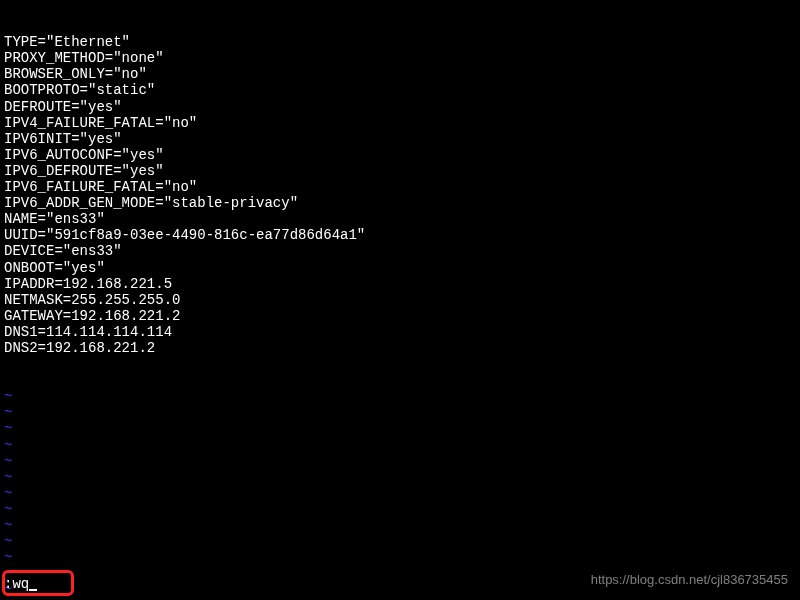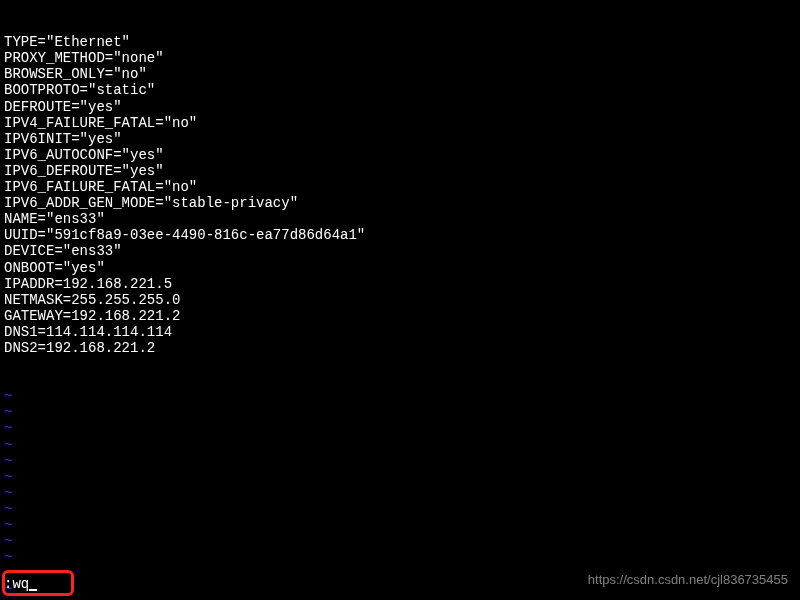--- a/index.html
+++ b/index.html
@@ -71,13 +71,13 @@
   <div id="config-lines"><div class="config-line">TYPE="Ethernet"</div><div class="config-line">PROXY_METHOD="none"</div><div class="config-line">BROWSER_ONLY="no"</div><div class="config-line">BOOTPROTO="static"</div><div class="config-line">DEFROUTE="yes"</div><div class="config-line">IPV4_FAILURE_FATAL="no"</div><div class="config-line">IPV6INIT="yes"</div><div class="config-line">IPV6_AUTOCONF="yes"</div><div class="config-line">IPV6_DEFROUTE="yes"</div><div class="config-line">IPV6_FAILURE_FATAL="no"</div><div class="config-line">IPV6_ADDR_GEN_MODE="stable-privacy"</div><div class="config-line">NAME="ens33"</div><div class="config-line">UUID="591cf8a9-03ee-4490-816c-ea77d86d64a1"</div><div class="config-line">DEVICE="ens33"</div><div class="config-line">ONBOOT="yes"</div><div class="config-line">IPADDR=192.168.221.5</div><div class="config-line">NETMASK=255.255.255.0</div><div class="config-line">GATEWAY=192.168.221.2</div><div class="config-line">DNS1=114.114.114.114</div><div class="config-line">DNS2=192.168.221.2</div></div>
   <div id="tilde-lines"><div class="tilde">~</div><div class="tilde">~</div><div class="tilde">~</div><div class="tilde">~</div><div class="tilde">~</div><div class="tilde">~</div><div class="tilde">~</div><div class="tilde">~</div><div class="tilde">~</div><div class="tilde">~</div><div class="tilde">~</div><div class="tilde">~</div><div class="tilde">~</div><div class="tilde">~</div></div>
 </div>
 
 <div class="command-line-wrapper">
   <span class="command-text">:</span><span class="command-text">wq</span><span class="cursor"></span>
 </div>
 
 <div class="highlight-box"></div>
 
-<div class="watermark">https://csdn.csdn.net/cjl836735455</div>
+<div class="watermark">https://blog.csdn.net/cjl836735455</div>
 
 </body></html>

